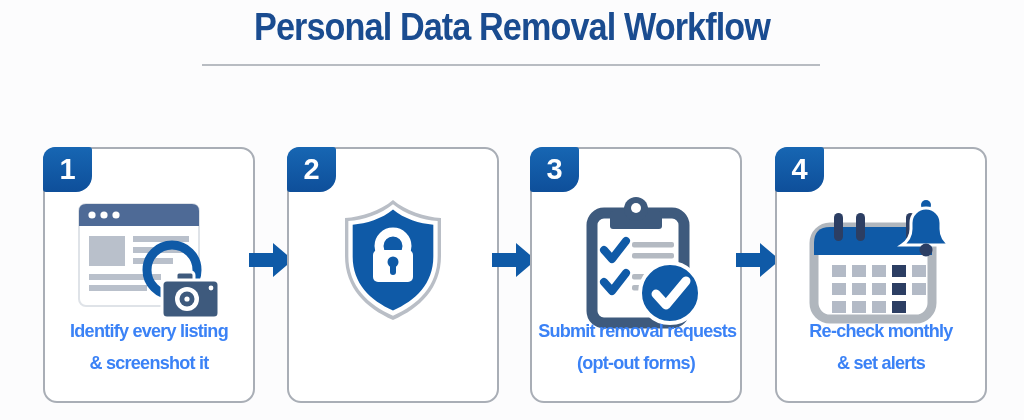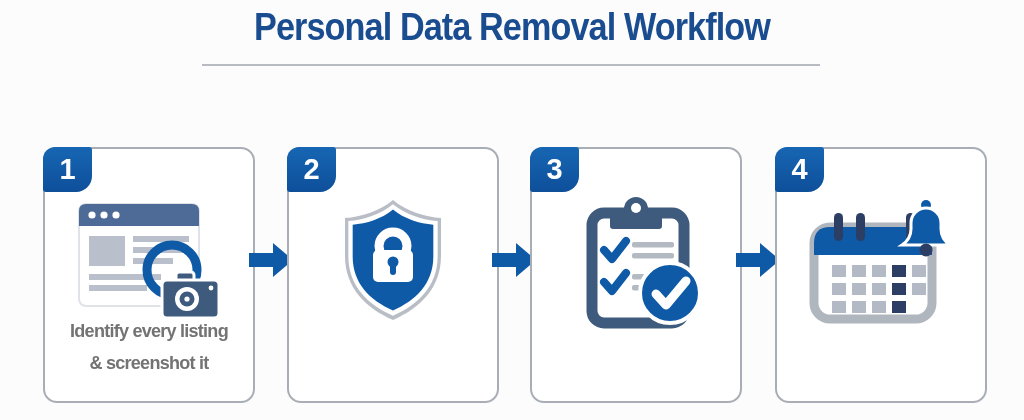--- a/index.html
+++ b/index.html
@@ -38,21 +38,21 @@
     border-radius:12px 3px 16px 3px;
     color:#ffffff;font-size:29px;font-weight:700;
     display:flex;align-items:center;justify-content:center;
   }
   .icon-wrap{
     position:absolute;top:40px;left:0;right:0;height:142px;
     display:flex;align-items:center;justify-content:center;
   }
   .label{
     position:absolute;left:1px;right:1px;bottom:22px;
-    text-align:center;color:#737373;font-weight:700;
+    text-align:center;color:#3b82f6;font-weight:700;
     font-size:19px;line-height:32px;letter-spacing:-0.8px;
   }
   .label div{white-space:nowrap;transform:scaleX(0.95);transform-origin:center;}
   .arrow{position:absolute;top:241px;width:44px;height:38px;}
   .arrow.a1{left:249px;}
   .arrow.a2{left:492px;}
   .arrow.a3{left:736px;}
 </style>
 </head>
 <body>
@@ -126,20 +126,24 @@
         <path d="M38 61 L46 70 L60 52" fill="none" stroke="#0f5aa7" stroke-width="8" stroke-linecap="round" stroke-linejoin="round"></path>
         <rect x="66" y="53" width="42" height="5.5" rx="2" fill="#b4bac2"></rect>
         <rect x="66" y="64" width="42" height="5.5" rx="2" fill="#b4bac2"></rect>
         <path d="M38 93 L46 102 L60 84" fill="none" stroke="#0f5aa7" stroke-width="8" stroke-linecap="round" stroke-linejoin="round"></path>
         <rect x="66" y="85" width="32" height="5.5" rx="2" fill="#b4bac2"></rect>
         <rect x="66" y="96" width="26" height="5.5" rx="2" fill="#b4bac2"></rect>
         <circle cx="104" cy="104" r="30" fill="#0f5aa7" stroke="#ffffff" stroke-width="4"></circle>
         <path d="M90 105 L100 116 L120 92" fill="none" stroke="#ffffff" stroke-width="9" stroke-linecap="round" stroke-linejoin="round"></path>
       </svg>
     </div>
+    <div class="label">
+      <div>Submit removal requests</div>
+      <div>(opt-out forms)</div>
+    </div>
   </div>
 
   <svg class="arrow a3" viewBox="0 0 44 38">
     <polygon points="0,12 24,12 24,2 44,19 24,36 24,26 0,26" fill="#0f5aa7"></polygon>
   </svg>
 
   <div class="card c4">
     <div class="badge">4</div>
     <div class="icon-wrap">
       <svg width="150" height="134" viewBox="0 0 150 134">
@@ -160,15 +164,19 @@
           <rect x="106" y="90" width="14" height="12" fill="#b3bac6"></rect>
         <rect x="26" y="108" width="14" height="12" fill="#b3bac6"></rect>
           <rect x="46" y="108" width="14" height="12" fill="#b3bac6"></rect>
           <rect x="66" y="108" width="14" height="12" fill="#b3bac6"></rect>
           <rect x="86" y="108" width="14" height="12" fill="#2c3e63"></rect>
         <circle cx="120" cy="12" r="5" fill="#0f5aa7"></circle>
         <path d="M96 52 q9 -6 9 -16 v-6 a15 15 0 0 1 30 0 v6 q0 10 9 16 z" fill="#0f5aa7" stroke="#ffffff" stroke-width="3"></path>
         <circle cx="120" cy="57" r="6.5" fill="#2c3e63"></circle>
       </svg>
     </div>
+    <div class="label">
+      <div>Re-check monthly</div>
+      <div>&amp; set alerts</div>
+    </div>
   </div>
 
 </div>
 
 </body></html>

